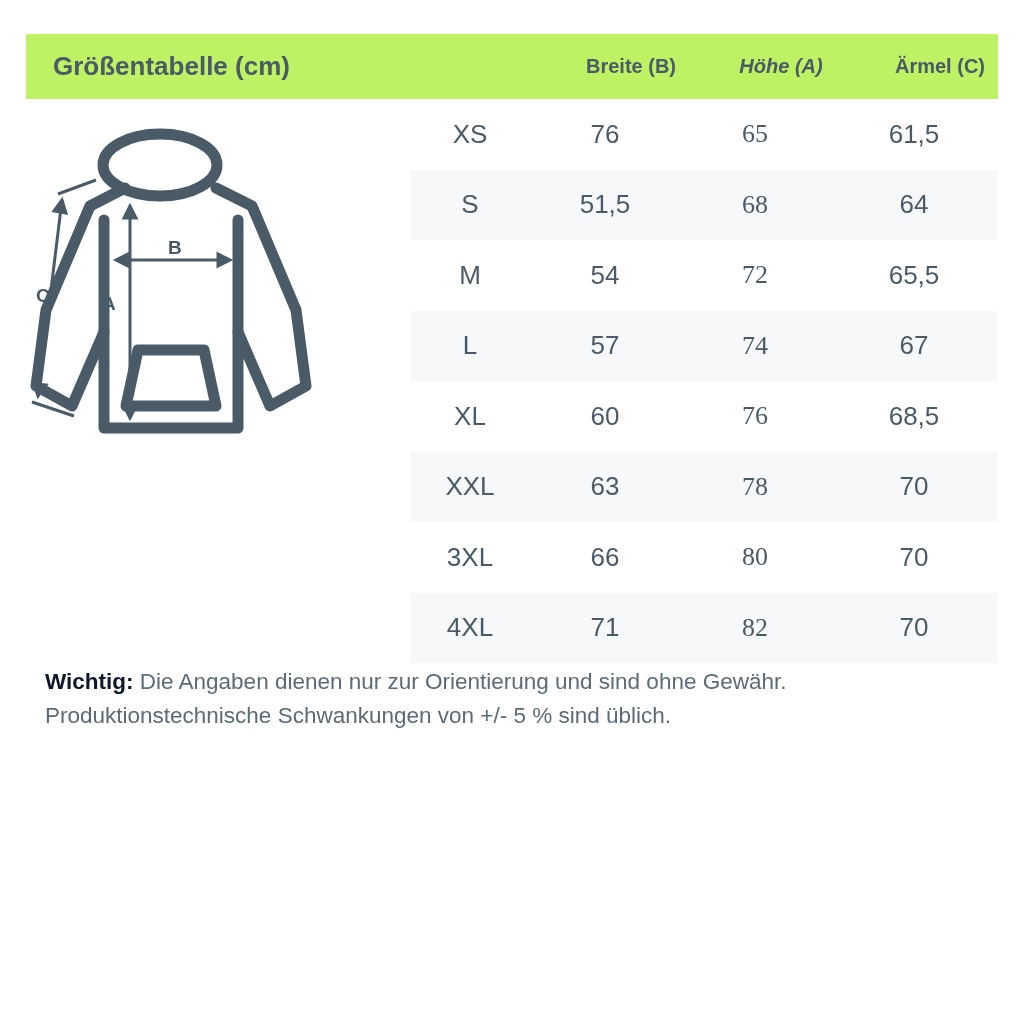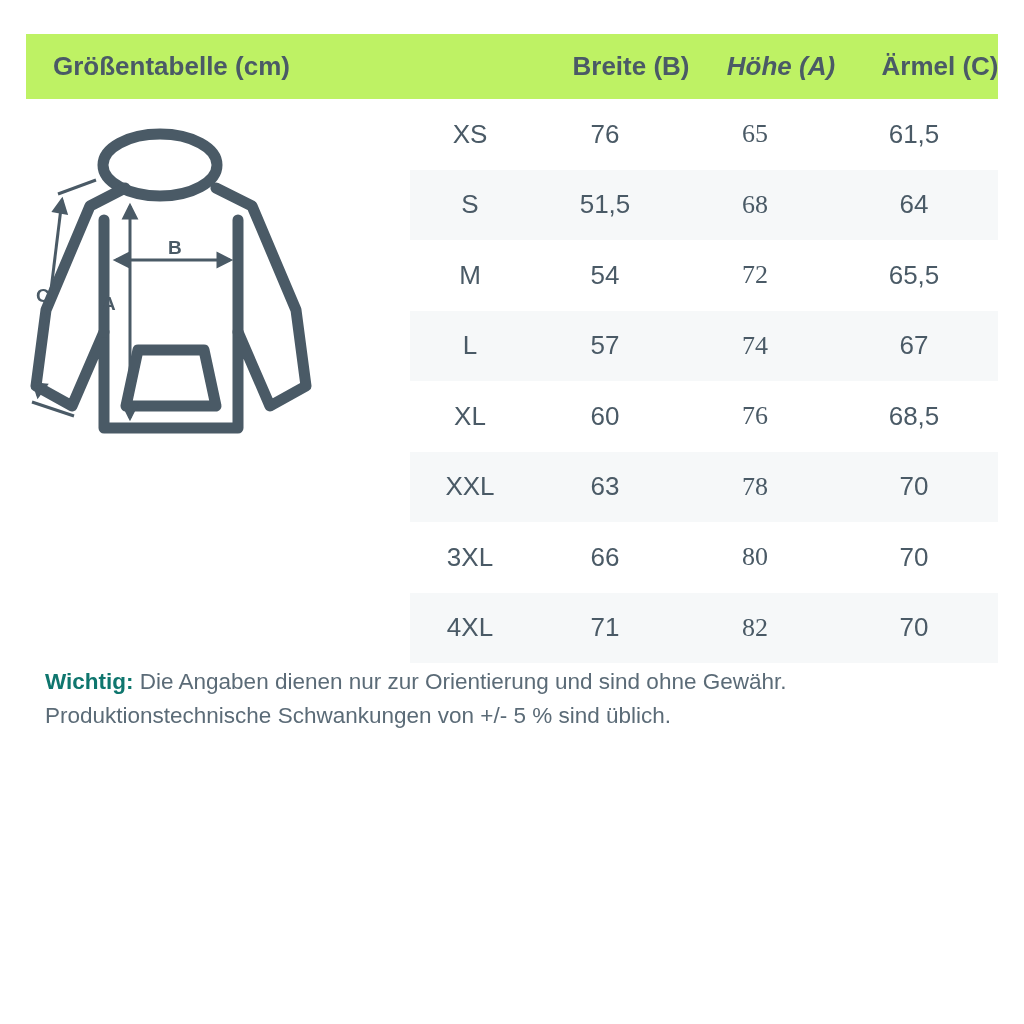--- a/index.html
+++ b/index.html
@@ -41,21 +41,21 @@
     position: absolute;
     left: 410px;
     top: 0;
     width: 588px;
     height: 65px;
     display: flex;
     align-items: center;
   }
   .header-cols .hcol {
     color: #4a5a66;
-    font-size: 26px;
+    font-size: 20px;
     font-weight: bold;
     text-align: center;
     white-space: nowrap;
   }
   .hcol.size  { width: 120px; }
   .hcol.w     { width: 150px; }
   .hcol.h     { width: 150px; font-style: italic; }
   .hcol.s     { width: 168px; }
 
   
@@ -85,21 +85,21 @@
   
   .note {
     position: absolute;
     left: 45px;
     top: 665px;
     width: 950px;
     color: #5b6b77;
     font-size: 22.5px;
     line-height: 34px;
   }
-  .note b { color: #0f766e; }
+  .note b { color: #0f172a; }
 
   
   .illu {
     position: absolute;
     left: 30px;
     top: 110px;
     width: 380px;
     height: 350px;
   }
 </style>

